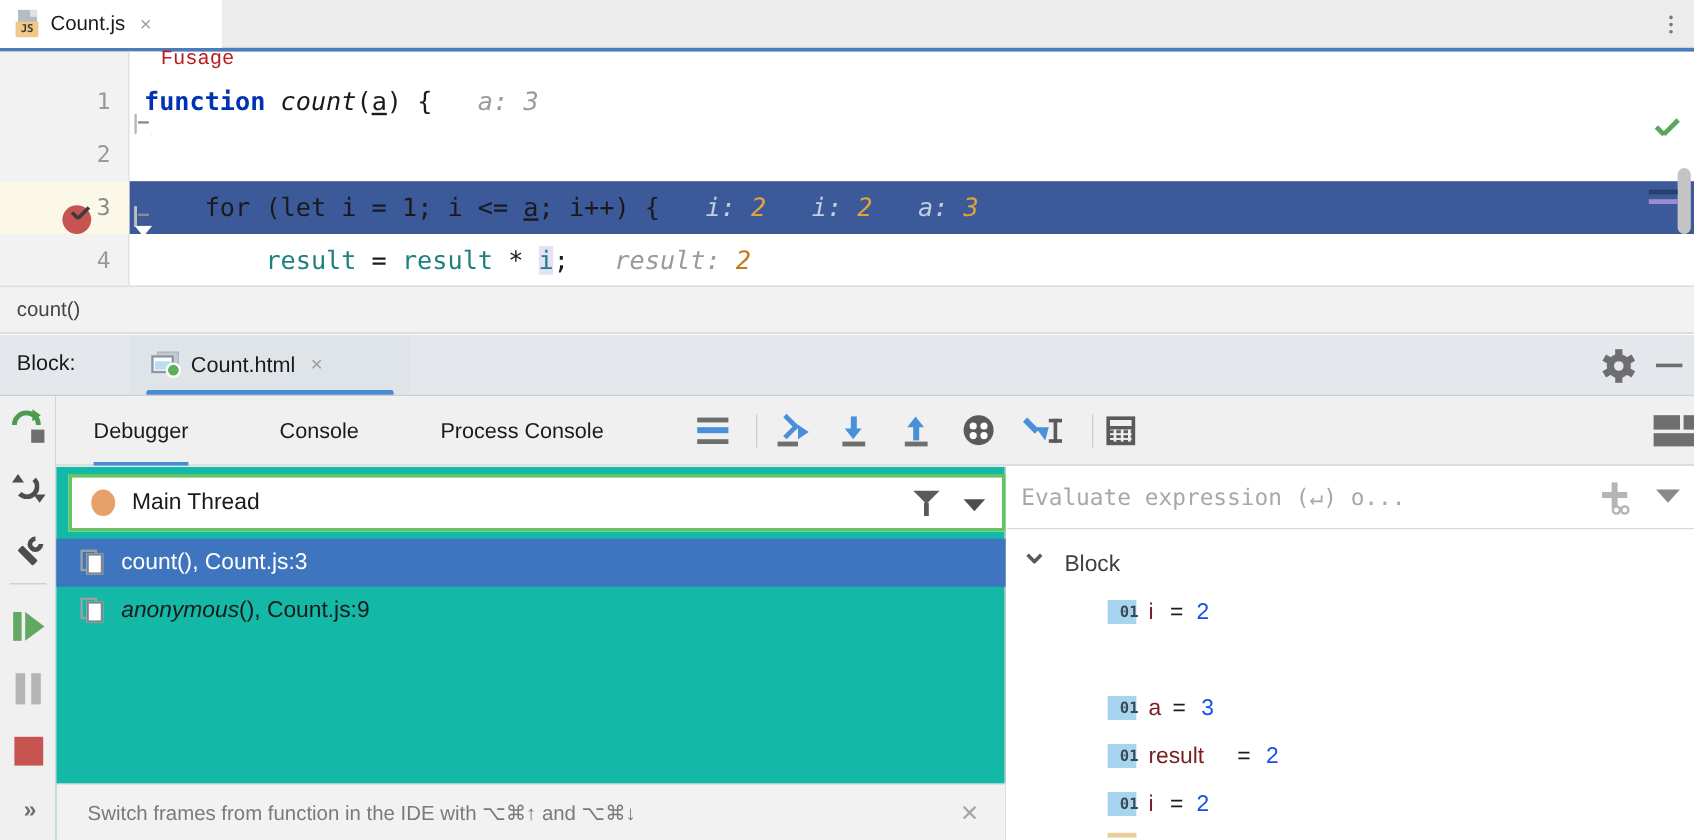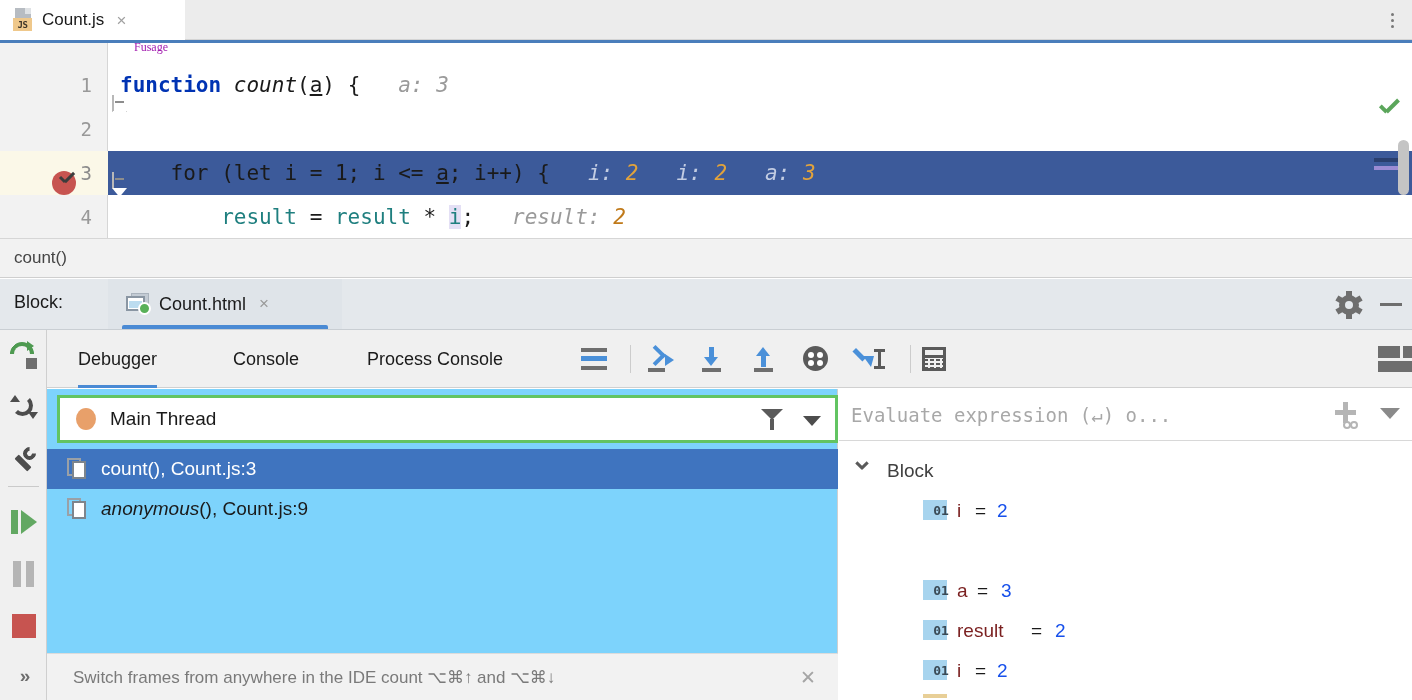--- a/index.html
+++ b/index.html
@@ -62,22 +62,22 @@
   }
   .gutter-bg {
     position: absolute; left: 0; top: 3px; width: 108px; height: 195px;
     background: #f2f2f2; border-right: 1px solid #d6d6d6;
   }
   .fold-col {
     position: absolute; left: 108px; top: 3px; width: 26px; height: 195px;
     background: #ffffff;
   }
   .crumb-ghost {
-    position: absolute; left: 134px; top: 0px; font-size: 12px;
-    color: #a21caf; font-family: Liberation Serif, serif;
+    position: absolute; left: 134px; top: 0px; font-size: 17px;
+    color: #b91c1c; font-family: Liberation Mono, monospace;
     height: 18px; overflow: hidden;
   }
   .row { position: absolute; left: 0; width: 1412px; height: 44px; }
   .row .lineno {
     position: absolute; left: 0; width: 92px; text-align: right;
     font-family: "DejaVu Sans Mono", monospace; font-size: 19px; color: #999999;
     line-height: 44px;
   }
   .row .code {
     position: absolute; left: 120px; line-height: 44px;
@@ -414,21 +414,21 @@
   }
   
   .ic-layout { position: absolute; right: -6px; top: 14px; width: 40px; height: 30px; }
   .ic-layout .b1 { position: absolute; left: 0; top: 2px; width: 22px; height: 12px; background: #6e6e6e; }
   .ic-layout .b2 { position: absolute; left: 25px; top: 2px; width: 13px; height: 12px; background: #6e6e6e; }
   .ic-layout .b3 { position: absolute; left: 0; top: 17px; width: 38px; height: 11px; background: #6e6e6e; }
 
   
   .frames {
     position: absolute; left: 47px; top: 389px; width: 791px; height: 311px;
-    background: #7dd3fc; border-right: 1px solid #cfcfcf;
+    background: #14b8a6; border-right: 1px solid #cfcfcf;
   }
   .thread-sel {
     position: absolute; left: 10px; top: 6px; width: 781px; height: 48px;
     border: 3px solid #62c462; background: #ffffff;
     display: flex; align-items: center; padding-left: 16px;
   }
   .thread-dot {
     width: 20px; height: 22px; border-radius: 50%; background: #e8a06a; flex: 0 0 20px;
   }
   .thread-name { margin-left: 14px; font-size: 19px; color: #1a1a1a; }
@@ -737,21 +737,21 @@
     <div class="frame-row" style="top:100px">
       <span class="frame-ic">
           <span class="r1"></span>
           <span class="r2"></span>
         </span>
       <span class="frame-it">anonymous</span>
       <span>(), Count.js:9</span>
     </div>
 
     <div class="hint-bar">
-      <span>Switch frames from anywhere in the IDE count ⌥⌘↑ and ⌥⌘↓</span>
+      <span>Switch frames from function in the IDE with ⌥⌘↑ and ⌥⌘↓</span>
       <span class="hint-close">✕</span>
     </div>
   </div>
 
   <div class="vars">
     <div class="eval-bar">
       <span class="eval-ph">Evaluate expression (↵) o...</span>
       <span class="addwatch">
         <span class="pv"></span>
           <span class="ph"></span>

